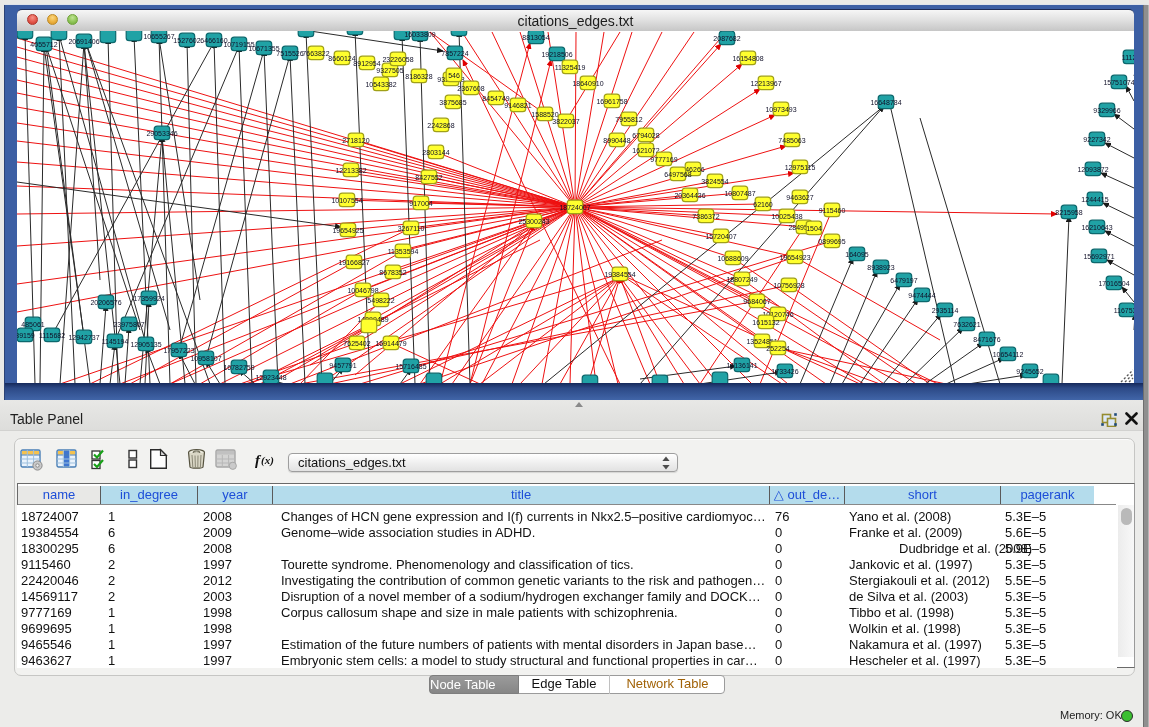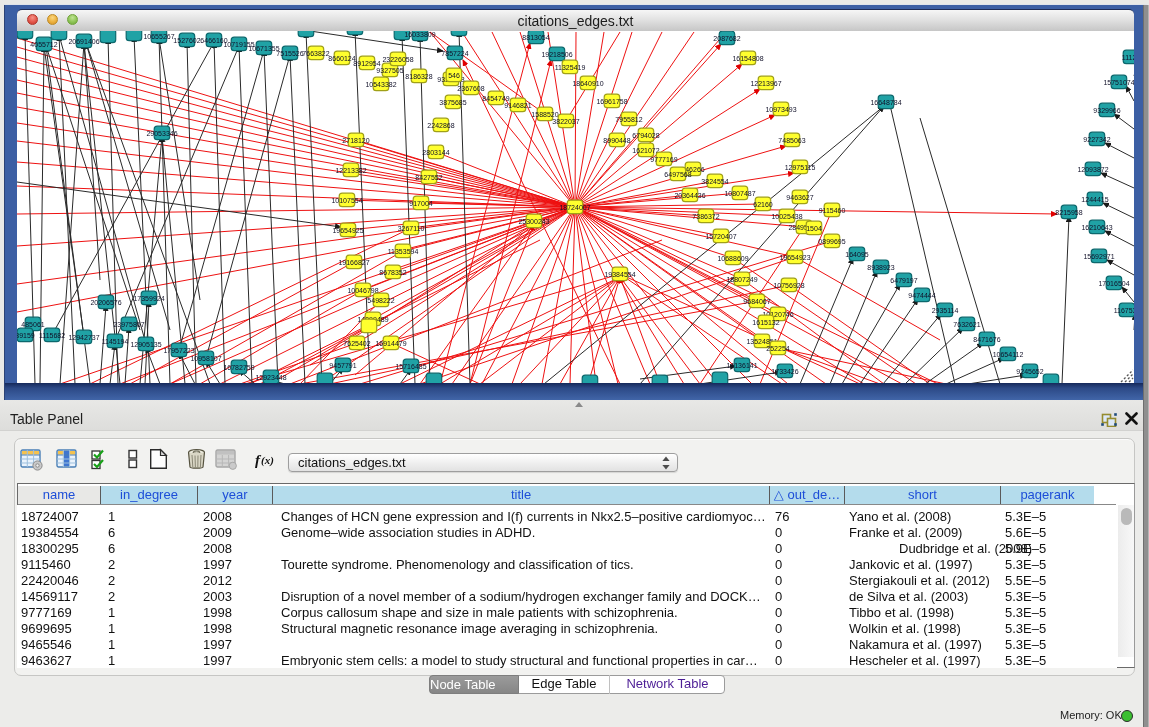--- a/index.html
+++ b/index.html
@@ -638,20 +638,21 @@
 <span style="left:203px">1997</span>
         <span style="left:281px">Tourette syndrome. Phenomenology and classification of tics.</span>
 <span style="left:775px">0</span>
         <span style="left:849px">Jankovic et al. (1997)</span>
 <span style="left:1005px">5.3E–5</span>
       </div>
 <div class="row" style="top:572px">
 <span style="left:21px">22420046</span>
         <span style="left:108px">2</span>
 <span style="left:203px">2012</span>
+        <span style="left:281px">Investigating the contribution of common genetic variants to the risk and pathogen…</span>
 <span style="left:775px">0</span>
         <span style="left:849px">Stergiakouli et al. (2012)</span>
 <span style="left:1005px">5.5E–5</span>
       </div>
 <div class="row" style="top:588px">
 <span style="left:21px">14569117</span>
         <span style="left:108px">2</span>
 <span style="left:203px">2003</span>
         <span style="left:281px">Disruption of a novel member of a sodium/hydrogen exchanger family and DOCK…</span>
 <span style="left:775px">0</span>
@@ -664,29 +665,29 @@
 <span style="left:203px">1998</span>
         <span style="left:281px">Corpus callosum shape and size in male patients with schizophrenia.</span>
 <span style="left:775px">0</span>
         <span style="left:849px">Tibbo et al. (1998)</span>
 <span style="left:1005px">5.3E–5</span>
       </div>
 <div class="row" style="top:620px">
 <span style="left:21px">9699695</span>
         <span style="left:108px">1</span>
 <span style="left:203px">1998</span>
-        <span style="left:281px">Structural magnetic resonance image averaging in schizophrenia.</span>
 <span style="left:775px">0</span>
         <span style="left:849px">Wolkin et al. (1998)</span>
 <span style="left:1005px">5.3E–5</span>
       </div>
 <div class="row" style="top:636px">
 <span style="left:21px">9465546</span>
         <span style="left:108px">1</span>
 <span style="left:203px">1997</span>
+        <span style="left:281px">Estimation of the future numbers of patients with mental disorders in Japan base…</span>
 <span style="left:775px">0</span>
         <span style="left:849px">Nakamura et al. (1997)</span>
 <span style="left:1005px">5.3E–5</span>
       </div>
 <div class="row" style="top:652px">
 <span style="left:21px">9463627</span>
         <span style="left:108px">1</span>
 <span style="left:203px">1997</span>
         <span style="left:281px">Embryonic stem cells: a model to study structural and functional properties in car…</span>
 <span style="left:775px">0</span>
@@ -696,19 +697,19 @@
 </div>
   </div>
 
 <div class="abs" style="left:1118px;top:505px;width:16px;height:152px;background:linear-gradient(90deg,#ececec,#f8f8f8)"></div>
 <div class="abs" style="left:1121px;top:508px;width:11px;height:17px;background:#b9b9b9;border-radius:6px"></div>
 
 <div class="abs" style="left:429px;top:675px;width:296px;height:19px;border:1px solid #9b9b9b;border-radius:4px;background:#fff"></div>
 <div class="abs" style="left:429px;top:675px;width:90px;height:19px;border-radius:4px 0 0 4px;
  background:linear-gradient(#9b9b9b,#868686);border:1px solid #7e7e7e;color:#fff;font-size:13px;text-align:left;line-height:18px">Node Table</div>
 <div class="abs" style="left:519px;top:675px;width:91px;height:19px;color:#111;font-size:13px;text-align:center;line-height:18px;border-right:1px solid #c0c0c0">Edge Table</div>
-<div class="abs" style="left:610px;top:675px;width:115px;height:37px;color:#4c1d95;font-size:13px;text-align:center;line-height:18px">Network Table</div>
+<div class="abs" style="left:610px;top:675px;width:115px;height:37px;color:#a16207;font-size:13px;text-align:center;line-height:18px">Network Table</div>
 
 <div class="abs" style="left:1060px;top:709px;font-size:11px;color:#1d1d1d">Memory: OK</div>
 <div class="abs" style="left:1121px;top:710px;width:12px;height:12px;border-radius:50%;background:#3bbf31;border:1.5px solid #2b2b2b"></div>
 
 <div class="abs" style="left:1143px;top:5px;width:1px;height:722px;background:#6e6e6e"></div>
 <div class="abs" style="left:1144px;top:5px;width:5px;height:722px;background:#8f8f8f"></div>
 <div class="abs" style="left:1148px;top:5px;width:1px;height:722px;background:#b5b5b5"></div>
 </body></html>

